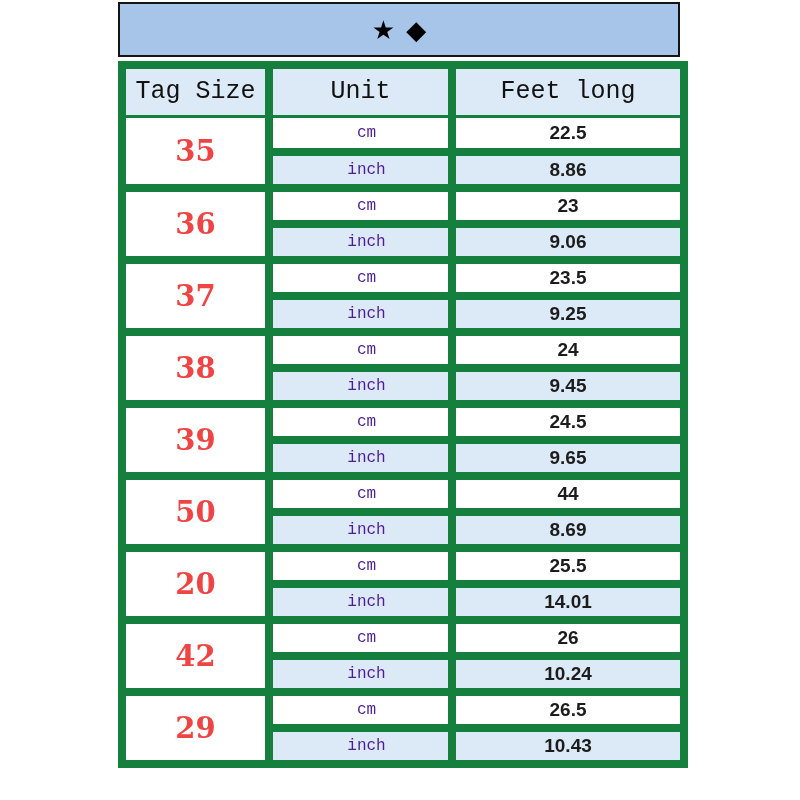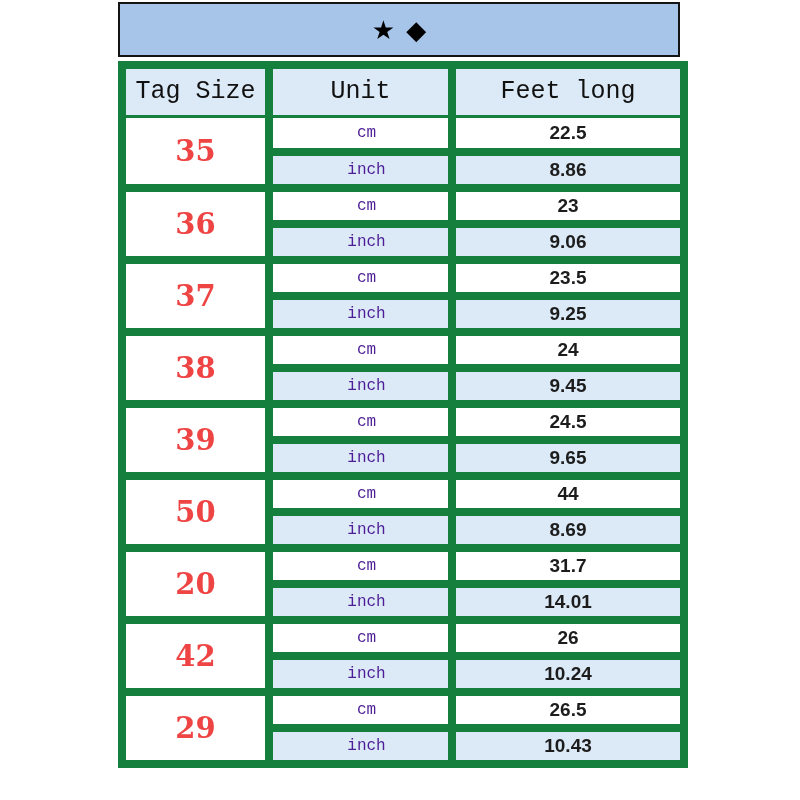--- a/index.html
+++ b/index.html
@@ -174,21 +174,21 @@
     <td class="value-cell">44</td>
   </tr>
   <tr class="inch-row">
     <td class="unit-cell">inch</td>
     <td class="value-cell">8.69</td>
   </tr>
 
   <tr class="cm-row">
     <td class="size-cell" rowspan="2">20</td>
     <td class="unit-cell">cm</td>
-    <td class="value-cell">31.7</td>
+    <td class="value-cell">25.5</td>
   </tr>
   <tr class="inch-row">
     <td class="unit-cell">inch</td>
     <td class="value-cell">14.01</td>
   </tr>
 
   <tr class="cm-row">
     <td class="size-cell" rowspan="2">42</td>
     <td class="unit-cell">cm</td>
     <td class="value-cell">26</td>

